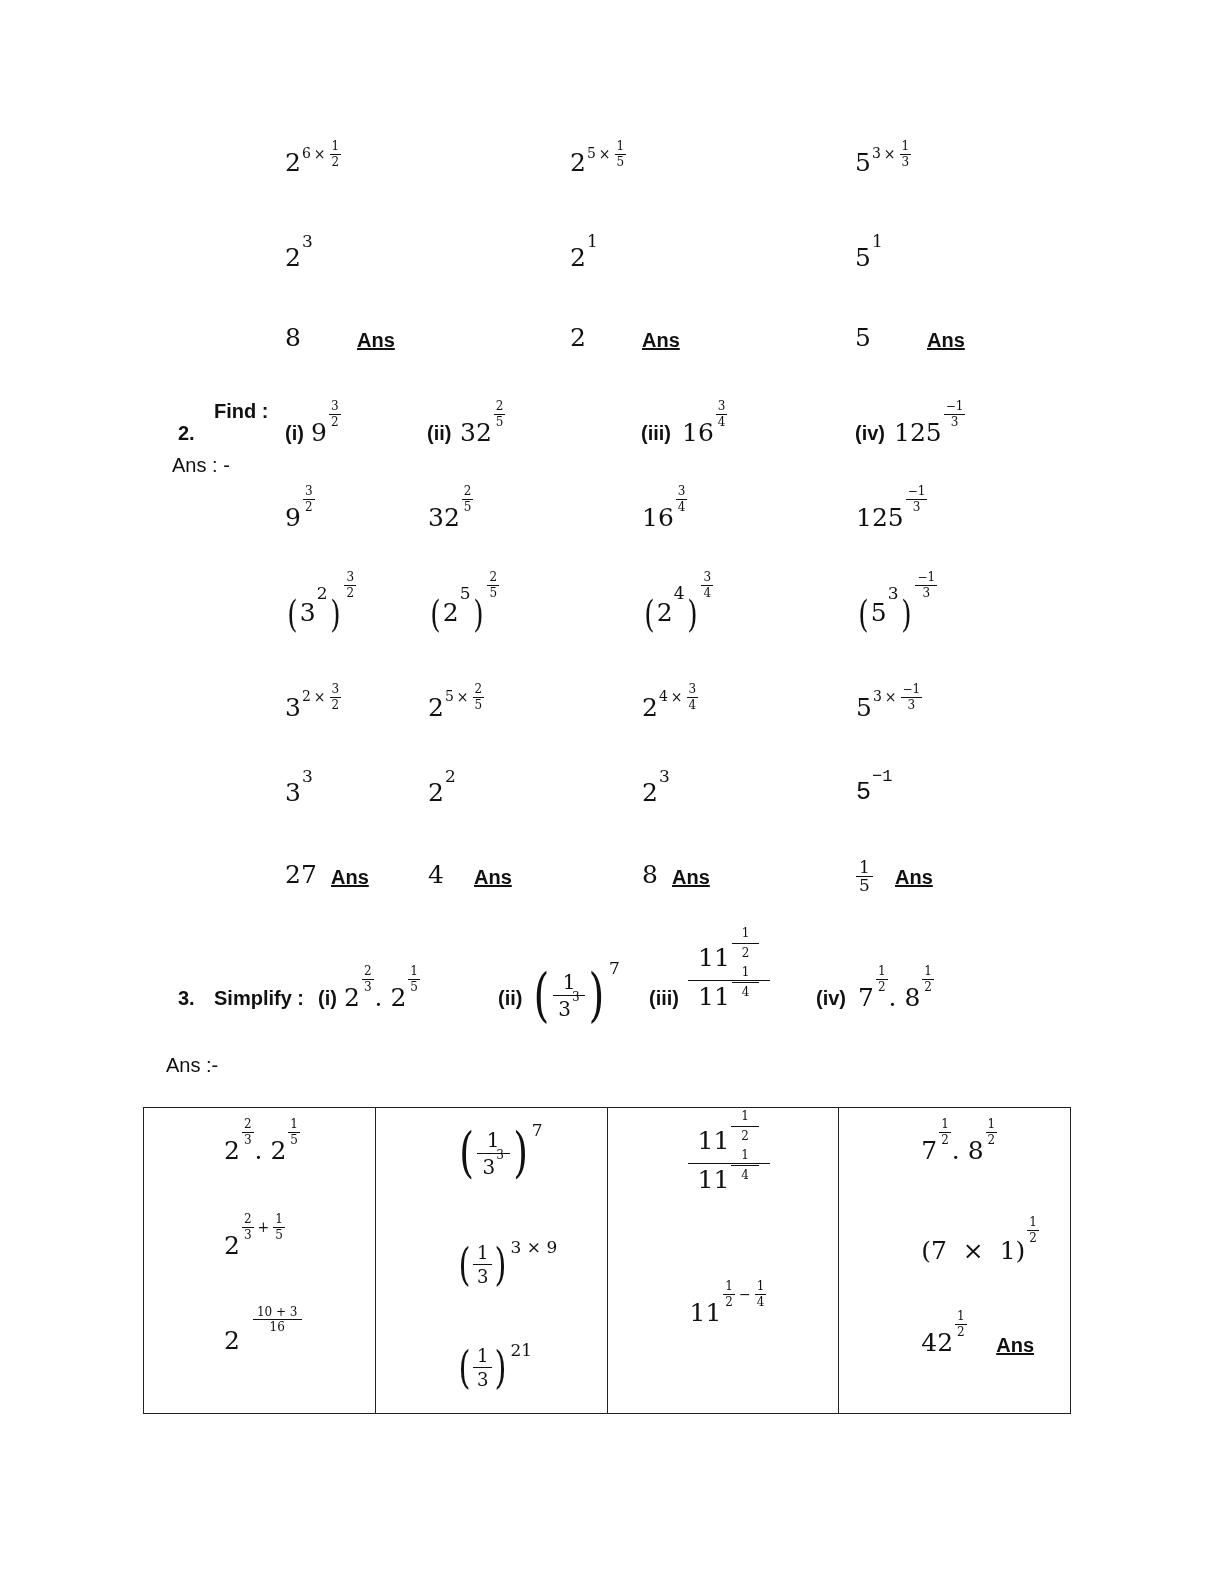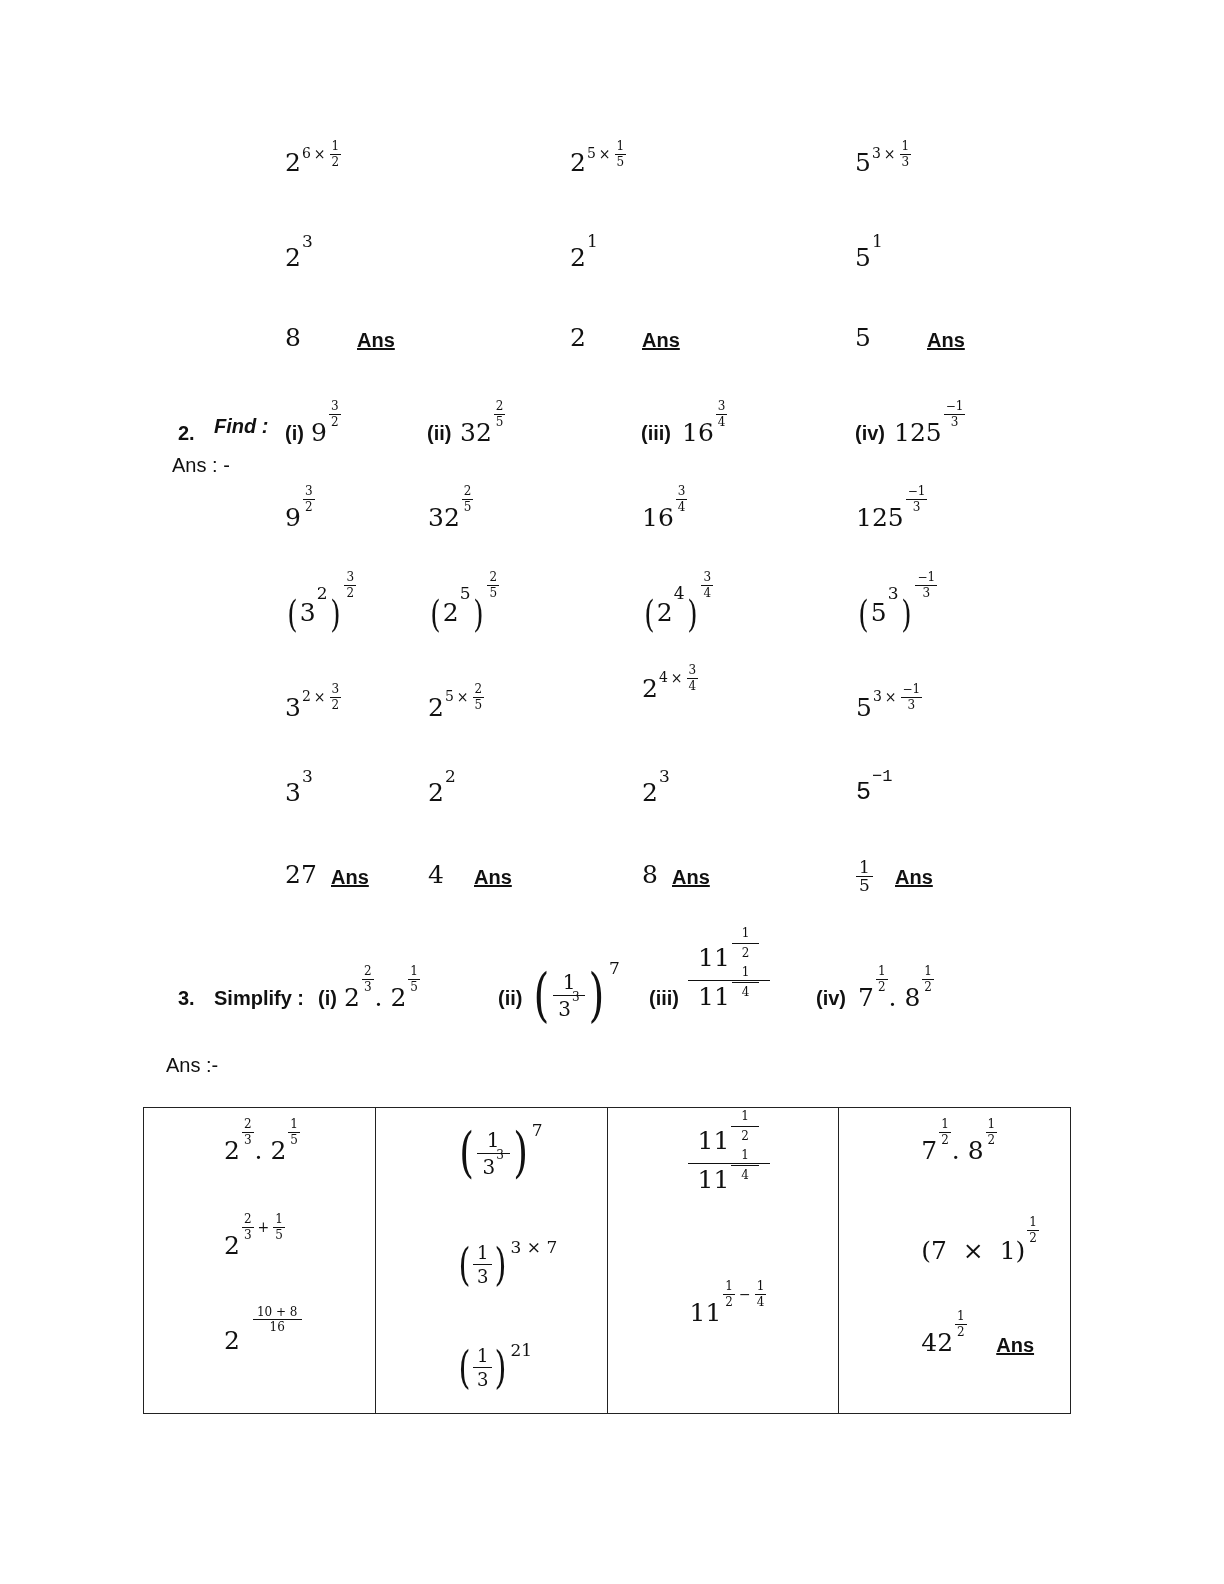--- a/index.html
+++ b/index.html
@@ -58,21 +58,21 @@
           <span class="den">3</span>
         </span></span>
   </div>
   <div class="m" style="left:855px;top:245px;"><span>5</span><span class="sup big">1</span></div>
   <div class="m" style="left:855px;top:325px;">5</div>
   <div class="ans" style="left:927px;top:330px;">Ans</div>
 </div>
 
 <div>
   <div class="lbl b" style="left:178px;top:423px;">2.</div>
-  <div class="lbl b" style="left:214px;top:416px;font-style:italic;">Find :</div>
+  <div class="lbl b" style="left:214px;top:401px;">Find :</div>
 
   <div class="lbl b" style="left:285px;top:423px;">(i)</div>
   <div class="m" style="left:311px;top:420px;"><span>9</span><span class="sup" style="top:-20px"><span class="fr">
           <span class="num">3</span>
           <span class="den">2</span>
         </span></span></div>
 
   <div class="lbl b" style="left:427px;top:423px;">(ii)</div>
   <div class="m" style="left:460px;top:420px;"><span>32</span><span class="sup" style="top:-20px"><span class="fr">
           <span class="num">2</span>
@@ -129,21 +129,21 @@
   <div class="ans" style="left:474px;top:867px;">Ans</div>
 
   <div class="m" style="left:642px;top:505px;"><span>16</span><span class="sup" style="top:-20px"><span class="fr">
           <span class="num">3</span>
           <span class="den">4</span>
         </span></span></div>
   <div class="m" style="left:642px;top:595px;"><span class="paren">(</span><span>2</span><span class="sup big" style="top:-10px">4</span><span class="paren">)</span><span class="sup" style="top:-24px"><span class="fr">
           <span class="num">3</span>
           <span class="den">4</span>
         </span></span></div>
-  <div class="m" style="left:642px;top:676px;"><span>2</span><span class="sup" style="top:-12px"><span>4</span><span class="op">×</span><span class="fr">
+  <div class="m" style="left:642px;top:695px;"><span>2</span><span class="sup" style="top:-12px"><span>4</span><span class="op">×</span><span class="fr">
           <span class="num">3</span>
           <span class="den">4</span>
         </span></span></div>
   <div class="m" style="left:642px;top:780px;"><span>2</span><span class="sup big">3</span></div>
   <div class="m" style="left:642px;top:862px;">8</div>
   <div class="ans" style="left:672px;top:867px;">Ans</div>
 
   <div class="m" style="left:856px;top:505px;"><span>125</span><span class="sup" style="top:-20px"><span class="fr">
           <span class="num">−1</span>
           <span class="den">3</span>
@@ -219,33 +219,33 @@
                 <span class="den">5</span>
               </span></span></div>
       <div class="m" style="left:80px;top:125px;"><span>2</span><span class="sup" style="top:-20px"><span class="fr">
                 <span class="num">2</span>
                 <span class="den">3</span>
               </span><span class="op">+</span><span class="fr">
                 <span class="num">1</span>
                 <span class="den">5</span>
               </span></span></div>
       <div class="m" style="left:80px;top:220px;"><span>2</span><span class="sup" style="top:-22px;margin-left:12px"><span class="fr">
-                <span class="num" style="padding:0 4px">10 + 8</span>
+                <span class="num" style="padding:0 4px">10 + 3</span>
                 <span class="den">16</span>
               </span></span></div>
     </td>
     <td>
       <div class="m" style="left:80px;top:18px;"><span class="paren" style="font-size:54px">(</span><span class="bigfr" style="font-size:20px">
               <span class="num">1</span>
               <span class="den"><span>3</span><span class="sup" style="font-size:12px;top:-8px">3</span></span>
             </span><span class="paren" style="font-size:54px">)</span><span class="sup big" style="top:-4px">7</span></div>
       <div class="m" style="left:80px;top:135px;"><span class="paren" style="font-size:44px">(</span><span class="bigfr" style="font-size:18px">
               <span class="num" style="padding:0 4px 2px">1</span>
               <span class="den">3</span>
-            </span><span class="paren" style="font-size:44px">)</span><span class="sup big" style="top:-4px">3 × 7</span></div>
+            </span><span class="paren" style="font-size:44px">)</span><span class="sup big" style="top:-4px">3 × 9</span></div>
       <div class="m" style="left:80px;top:238px;"><span class="paren" style="font-size:44px">(</span><span class="bigfr" style="font-size:18px">
               <span class="num" style="padding:0 4px 2px">1</span>
               <span class="den">3</span>
             </span><span class="paren" style="font-size:44px">)</span><span class="sup big" style="top:-4px">21</span></div>
     </td>
     <td>
       <div class="m" style="left:80px;top:20px;"><span class="bigfr">
               <span class="num"><span>11</span><span class="sup" style="top:-18px"><span class="fr">
                     <span class="num">1</span>
                     <span class="den">2</span>

